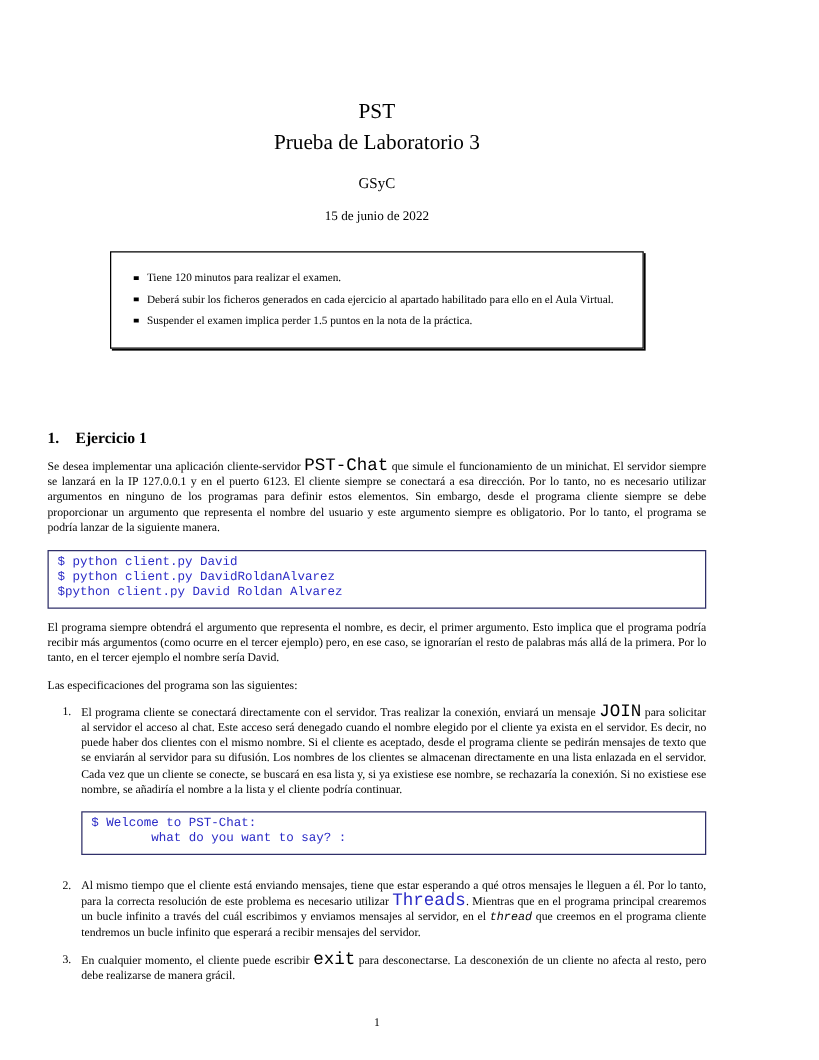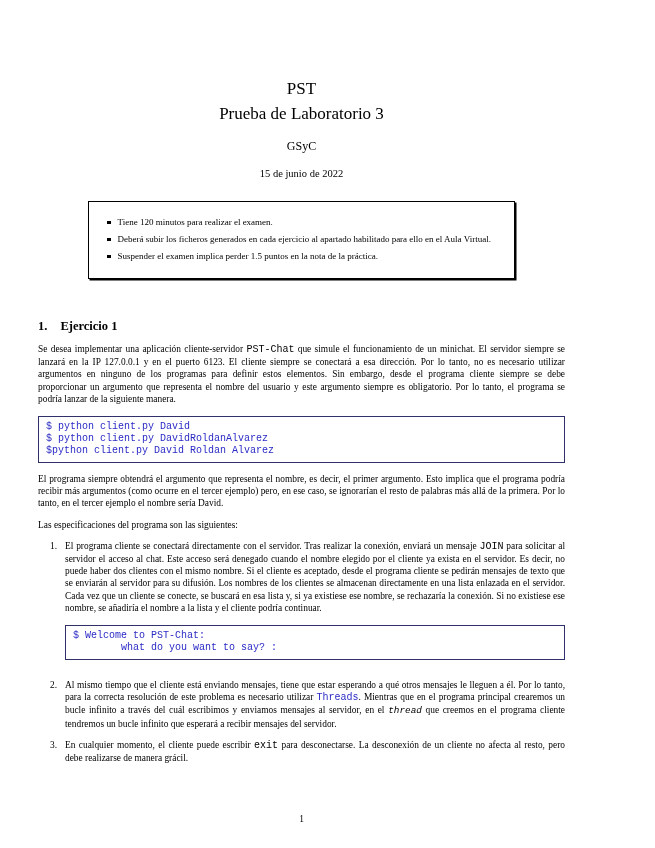--- a/index.html
+++ b/index.html
@@ -35,21 +35,21 @@
   }
   .bullet-square {
     display:inline-block;
     width:3.5px; height:3.5px;
     background:#000;
     margin:3.5px 7px 0 6px;
     flex:none;
   }
 
   .section-heading {
-    margin-top:40px;
+    margin-top:64px;
     font-size:12.5px;
     font-weight:bold;
   }
   .section-number { margin-right:13px; }
 
   .para {
     font-size:9.4px;
     line-height:12.2px;
     text-align:justify;
     margin-top:9px;
@@ -80,21 +80,21 @@
   }
   .spec-body {
     flex:1;
     font-size:9.4px;
     line-height:12.2px;
     text-align:justify;
   }
 
   .seg-code, .seg-codeblue {
     font-family:"Liberation Mono","DejaVu Sans Mono",monospace;
-    font-size:10px;
+    font-size:14px;
   }
   .seg-codeblue { color:#2a2ac6; }
   .seg-italic { font-style:italic;font-family:Liberation Mono, monospace; }
 
   .page-footer {
     position:absolute;
     bottom:24px;
     left:0; right:0;
     text-align:center;
     font-size:9.4px;

